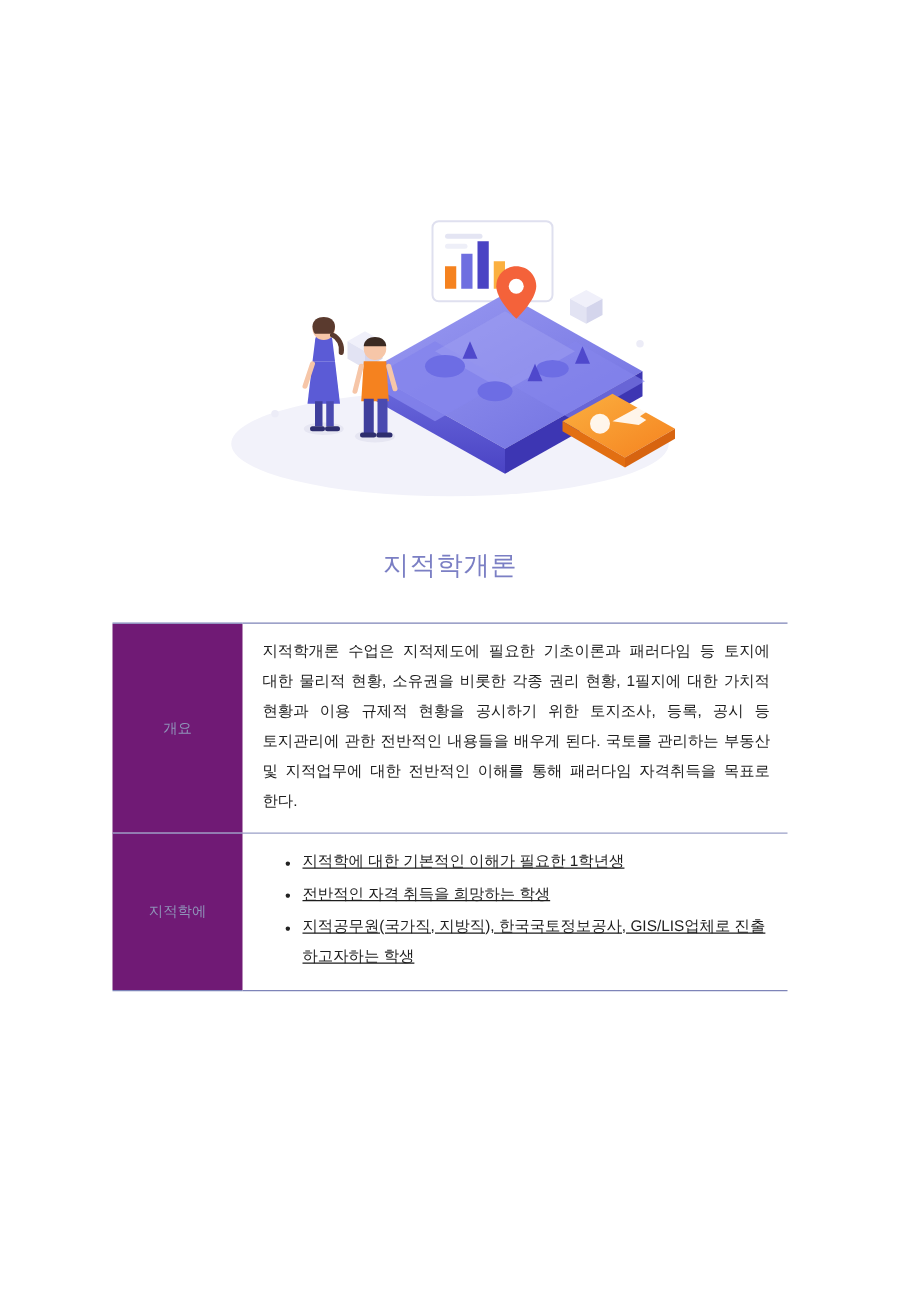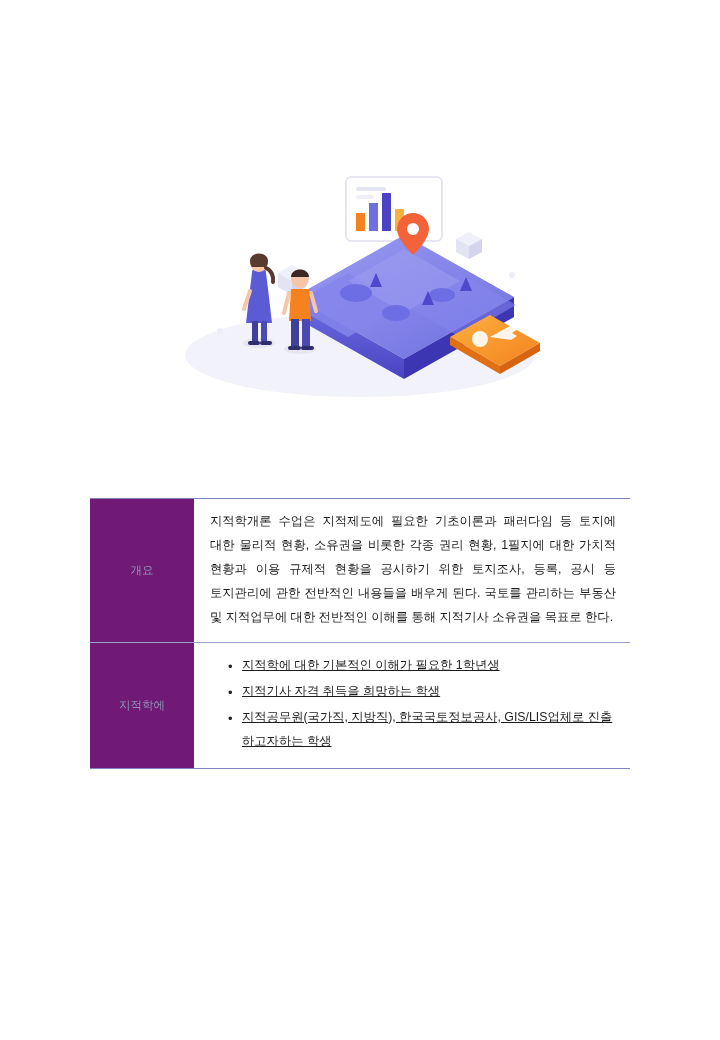--- a/index.html
+++ b/index.html
@@ -211,35 +211,36 @@
         <path d="M151 138 l5 18" stroke="#f6c6a8" stroke-width="4" fill="none" stroke-linecap="round"></path>
         <rect x="128" y="191" width="13" height="4" rx="2" fill="#2e2e6e"></rect>
         <rect x="141" y="191" width="13" height="4" rx="2" fill="#2e2e6e"></rect>
       </g>
 
       <circle cx="60" cy="176" r="3" fill="#ececf7"></circle>
       <circle cx="352" cy="120" r="3" fill="#ececf7"></circle>
     </svg>
   </div>
 
+  <div class="doc-title">지적학개론</div>
 
   <table class="info-table">
     <tbody>
       <tr class="row-first">
         <td class="label-cell">개요</td>
         <td class="content-cell">
-          <div class="summary-text">지적학개론 수업은 지적제도에 필요한 기초이론과 패러다임 등 토지에 대한 물리적 현황, 소유권을 비롯한 각종 권리 현황, 1필지에 대한 가치적 현황과 이용 규제적 현황을 공시하기 위한 토지조사, 등록, 공시 등 토지관리에 관한 전반적인 내용들을 배우게 된다. 국토를 관리하는 부동산 및 지적업무에 대한 전반적인 이해를 통해 지적기사 소유권을 목표로 한다.</div>
+          <div class="summary-text">지적학개론 수업은 지적제도에 필요한 기초이론과 패러다임 등 토지에 대한 물리적 현황, 소유권을 비롯한 각종 권리 현황, 1필지에 대한 가치적 현황과 이용 규제적 현황을 공시하기 위한 토지조사, 등록, 공시 등 토지관리에 관한 전반적인 내용들을 배우게 된다. 국토를 관리하는 부동산 및 지적업무에 대한 전반적인 이해를 통해 패러다임 자격취득을 목표로 한다.</div>
         </td>
       </tr>
       <tr class="row-last">
         <td class="label-cell">지적학에</td>
         <td class="content-cell">
           <ul class="target-list">
             <li>지적학에 대한 기본적인 이해가 필요한 1학년생</li>
-            <li>지적기사 자격 취득을 희망하는 학생</li>
+            <li>전반적인 자격 취득을 희망하는 학생</li>
             <li>지적공무원(국가직, 지방직), 한국국토정보공사, GIS/LIS업체로 진출하고자하는 학생</li>
           </ul>
         </td>
       </tr>
     </tbody>
   </table>
 
 </div>
 
 </body></html>

